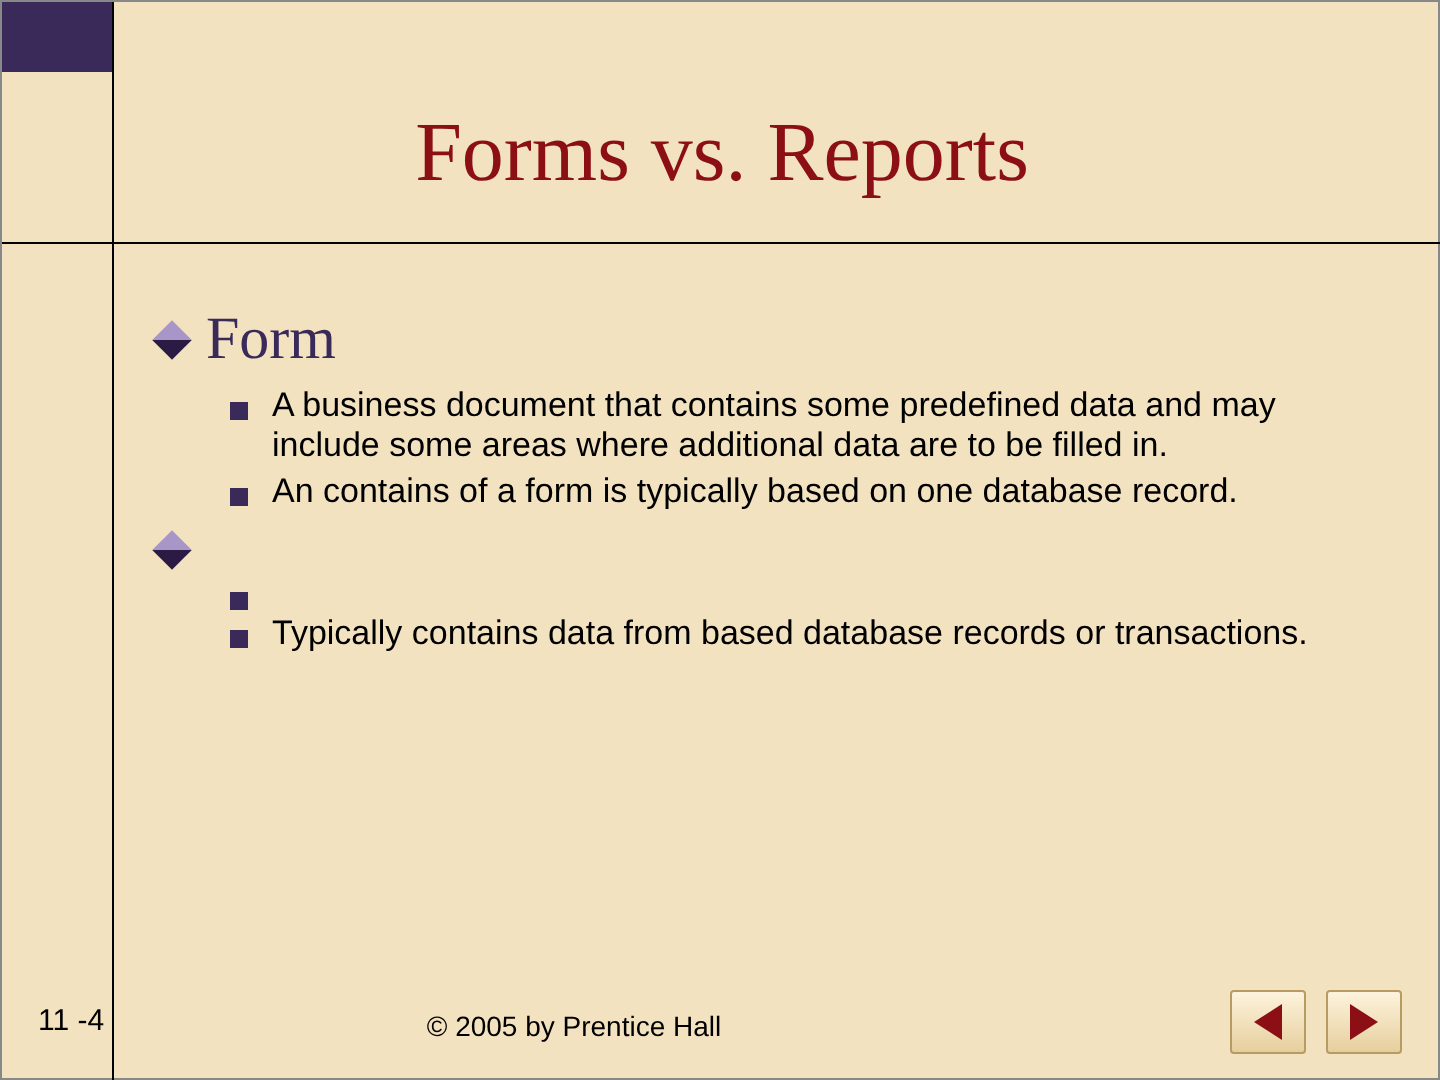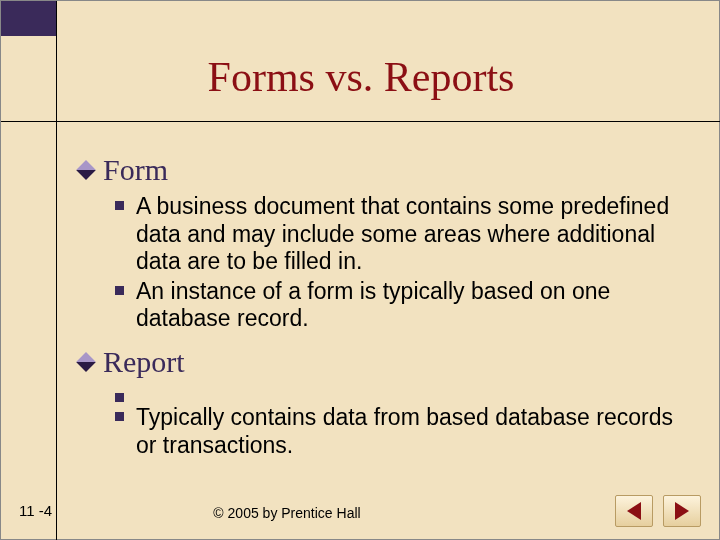--- a/index.html
+++ b/index.html
@@ -91,21 +91,21 @@
     margin-bottom: 2px;
   }
   .sq {
     width: 9px;
     height: 9px;
     flex: 0 0 9px;
     background: #3a2a5a;
     margin-top: 8px;
   }
   .sub .txt {
-    font-size: 23px;
+    font-size: 17px;
     line-height: 1.2;
     color: #000;
   }
   .pagenum {
     position: absolute;
     left: 18px;
     bottom: 20px;
     font-size: 15px;
     color: #000;
     margin-top: 36px;
@@ -164,28 +164,27 @@
     <div class="h1">
       <span class="diamond"></span>
       <span class="txt">Form</span>
     </div>
     <div class="sub">
       <span class="sq"></span>
       <span class="txt">A business document that contains some predefined data and may include some areas where additional data are to be filled in.</span>
     </div>
     <div class="sub">
       <span class="sq"></span>
-      <span class="txt">An instance of a form is typically based on one database record.</span>
+      <span class="txt">An contains of a form is typically based on one database record.</span>
     </div>
 
     <div style="height:10px"></div>
 
     <div class="h1">
       <span class="diamond"></span>
-      <span class="txt">Report</span>
     </div>
     <div class="sub">
       <span class="sq"></span>
     </div>
     <div class="sub">
       <span class="sq"></span>
       <span class="txt">Typically contains data from based database records or transactions.</span>
     </div>
 
   </div>

